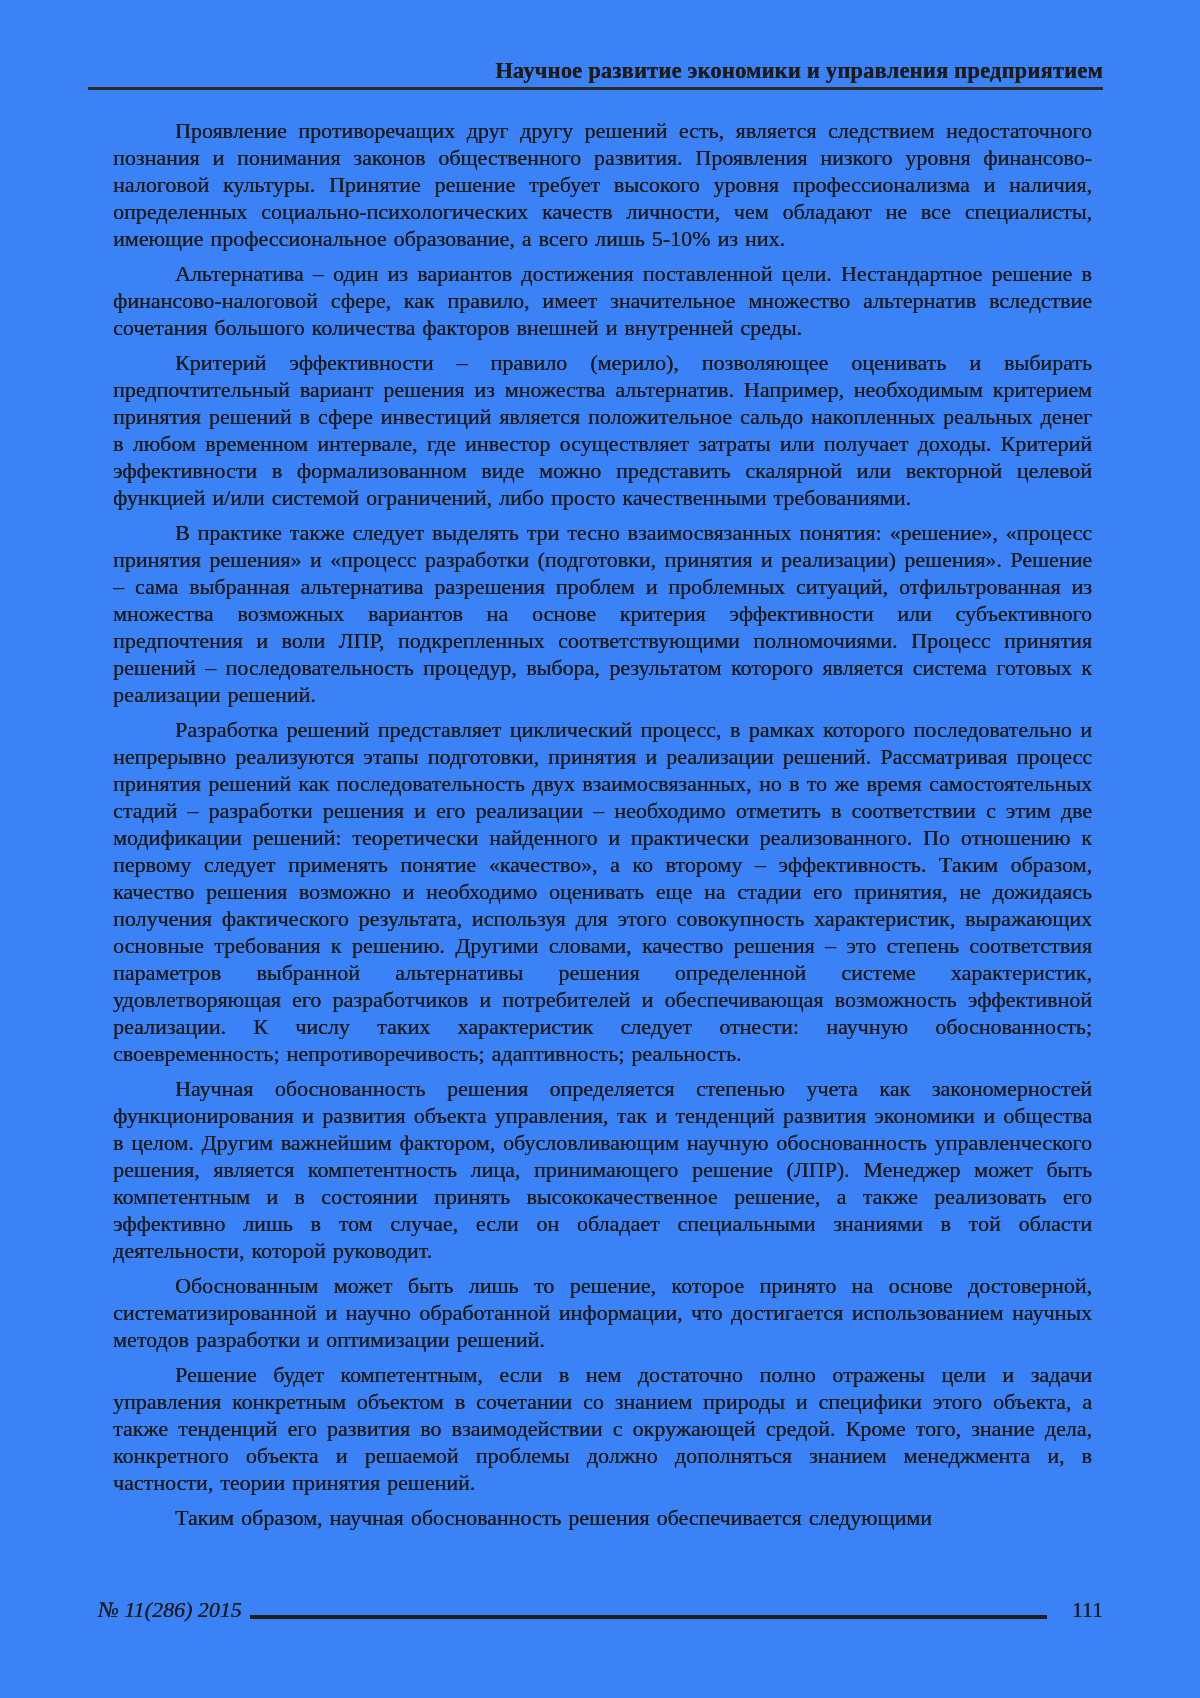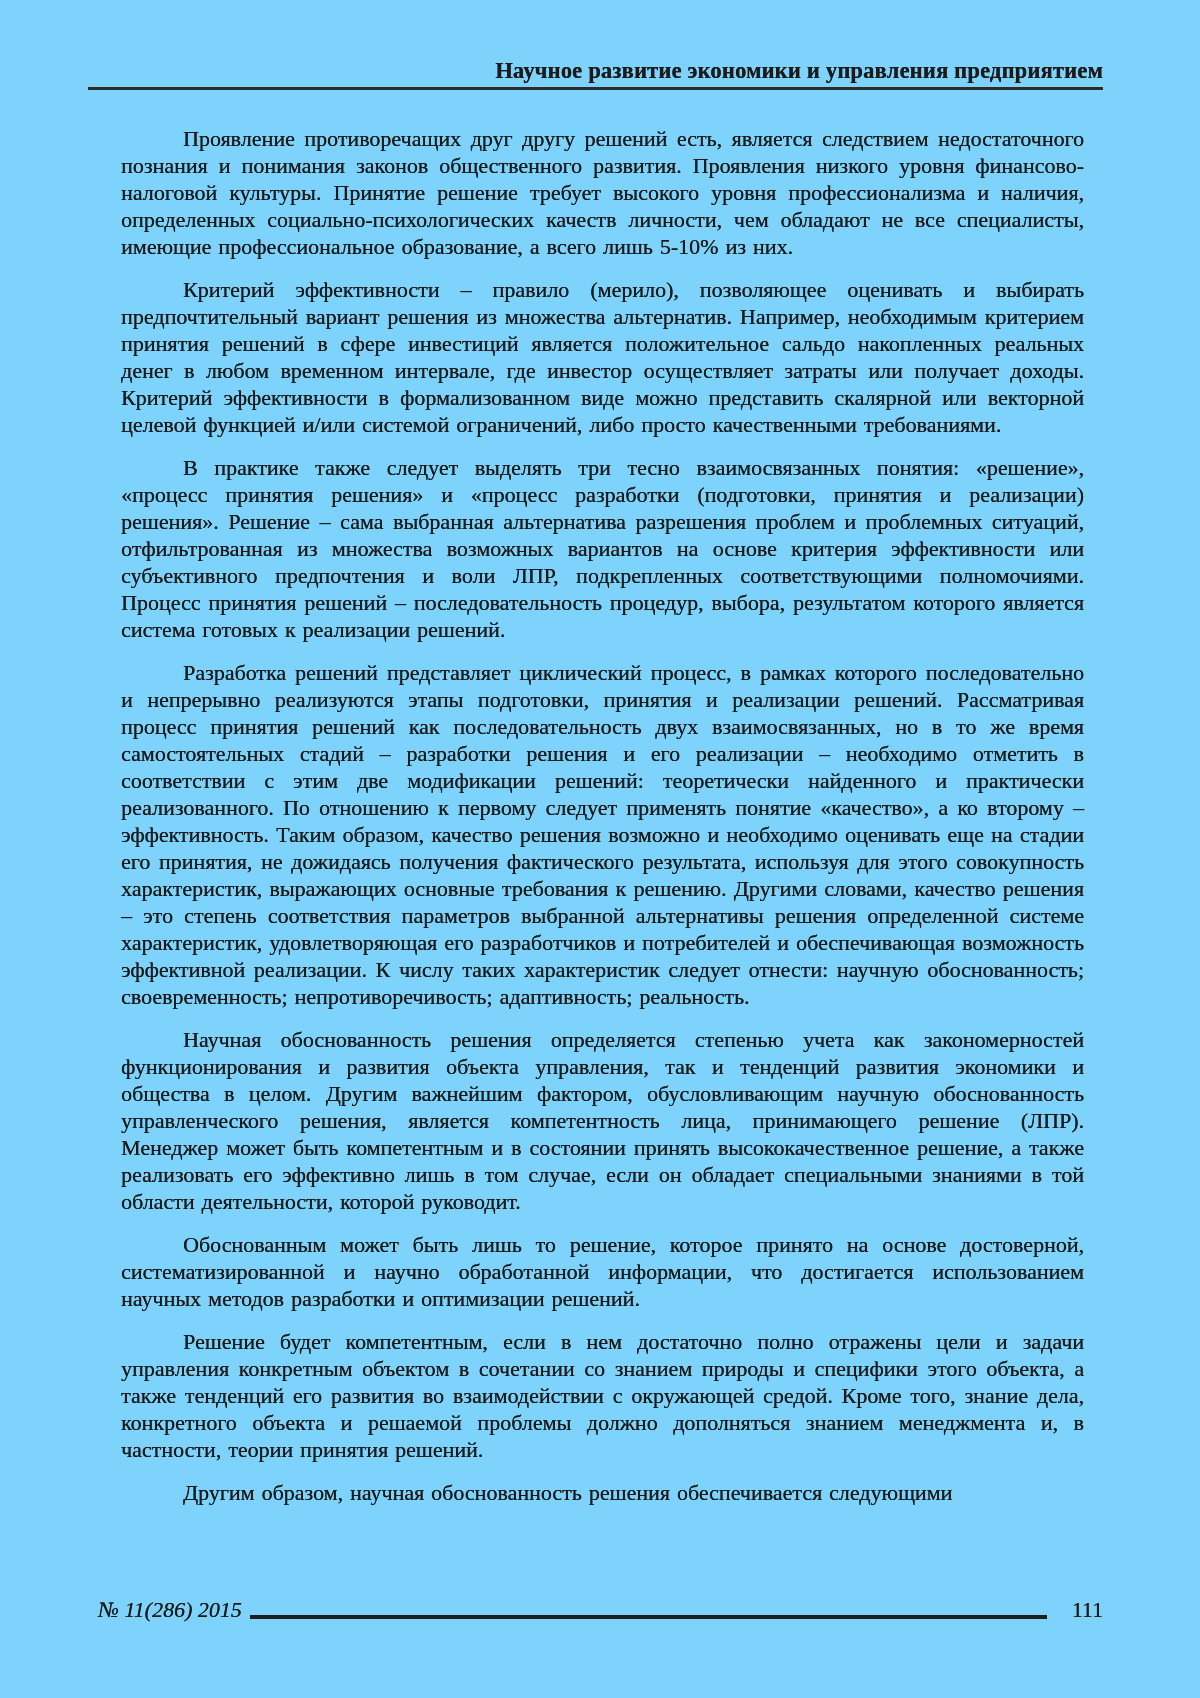--- a/index.html
+++ b/index.html
@@ -4,21 +4,21 @@
 <style>
   html, body {
     margin: 0;
     padding: 0;
     background: #ffffff;
   }
   .page {
     position: relative;
     width: 1200px;
     height: 1698px;
-    background: #7dd3fc;
+    background: #3b82f6;
     color: #1b1b1b;
     font-family: "Liberation Serif", serif;
     overflow: hidden;
   }
   .page-header {
     position: absolute;
     left: 88px;
     right: 97px;
     top: 58px;
     border-bottom: 3px solid #2b2b2b;
@@ -36,21 +36,21 @@
     position: absolute;
     left: 105px;
     right: 100px;
     top: 109px;
     font-size: 22px;
     line-height: 27px;
     text-align: justify;
     text-shadow: 0.2px 0 0 currentColor;
   }
   .body-text p {
-    margin: 16px;
+    margin: 8px;
     padding: 0;
     text-indent: 62px;
     word-spacing: 1.5px;
   }
   .page-footer {
     position: absolute;
     left: 98px;
     right: 97px;
     top: 1597px;
     display: flex;
@@ -79,27 +79,28 @@
 <body>
 
 <div class="page">
 
   <header class="page-header">
     <div class="header-title">Научное развитие экономики и управления предприятием</div>
   </header>
 
   <main class="body-text">
     <p>Проявление противоречащих друг другу решений есть, является следствием недостаточного познания и понимания законов общественного развития. Проявления низкого уровня финансово-налоговой культуры. Принятие решение требует высокого уровня профессионализма и наличия, определенных социально-психологических качеств личности, чем обладают не все специалисты, имеющие профессиональное образование, а всего лишь 5-10% из них.</p>
+    <p>Альтернатива – один из вариантов достижения поставленной цели. Нестандартное решение в финансово-налоговой сфере, как правило, имеет значительное множество альтернатив вследствие сочетания большого количества факторов внешней и внутренней среды.</p>
     <p>Критерий эффективности – правило (мерило), позволяющее оценивать и выбирать предпочтительный вариант решения из множества альтернатив. Например, необходимым критерием принятия решений в сфере инвестиций является положительное сальдо накопленных реальных денег в любом временном интервале, где инвестор осуществляет затраты или получает доходы. Критерий эффективности в формализованном виде можно представить скалярной или векторной целевой функцией и/или системой ограничений, либо просто качественными требованиями.</p>
     <p>В практике также следует выделять три тесно взаимосвязанных понятия: «решение», «процесс принятия решения» и «процесс разработки (подготовки, принятия и реализации) решения». Решение – сама выбранная альтернатива разрешения проблем и проблемных ситуаций, отфильтрованная из множества возможных вариантов на основе критерия эффективности или субъективного предпочтения и воли ЛПР, подкрепленных соответствующими полномочиями. Процесс принятия решений – последовательность процедур, выбора, результатом которого является система готовых к реализации решений.</p>
     <p>Разработка решений представляет циклический процесс, в рамках которого последовательно и непрерывно реализуются этапы подготовки, принятия и реализации решений. Рассматривая процесс принятия решений как последовательность двух взаимосвязанных, но в то же время самостоятельных стадий – разработки решения и его реализации – необходимо отметить в соответствии с этим две модификации решений: теоретически найденного и практически реализованного. По отношению к первому следует применять понятие «качество», а ко второму – эффективность. Таким образом, качество решения возможно и необходимо оценивать еще на стадии его принятия, не дожидаясь получения фактического результата, используя для этого совокупность характеристик, выражающих основные требования к решению. Другими словами, качество решения – это степень соответствия параметров выбранной альтернативы решения определенной системе характеристик, удовлетворяющая его разработчиков и потребителей и обеспечивающая возможность эффективной реализации. К числу таких характеристик следует отнести: научную обоснованность; своевременность; непротиворечивость; адаптивность; реальность.</p>
     <p>Научная обоснованность решения определяется степенью учета как закономерностей функционирования и развития объекта управления, так и тенденций развития экономики и общества в целом. Другим важнейшим фактором, обусловливающим научную обоснованность управленческого решения, является компетентность лица, принимающего решение (ЛПР). Менеджер может быть компетентным и в состоянии принять высококачественное решение, а также реализовать его эффективно лишь в том случае, если он обладает специальными знаниями в той области деятельности, которой руководит.</p>
     <p>Обоснованным может быть лишь то решение, которое принято на основе достоверной, систематизированной и научно обработанной информации, что достигается использованием научных методов разработки и оптимизации решений.</p>
     <p>Решение будет компетентным, если в нем достаточно полно отражены цели и задачи управления конкретным объектом в сочетании со знанием природы и специфики этого объекта, а также тенденций его развития во взаимодействии с окружающей средой. Кроме того, знание дела, конкретного объекта и решаемой проблемы должно дополняться знанием менеджмента и, в частности, теории принятия решений.</p>
-    <p>Другим образом, научная обоснованность решения обеспечивается следующими</p>
+    <p>Таким образом, научная обоснованность решения обеспечивается следующими</p>
   </main>
 
   <footer class="page-footer">
     <span class="footer-issue">№ 11(286) 2015</span>
     <span class="footer-rule"></span>
     <span class="footer-page">111</span>
   </footer>
 
 </div>
 

